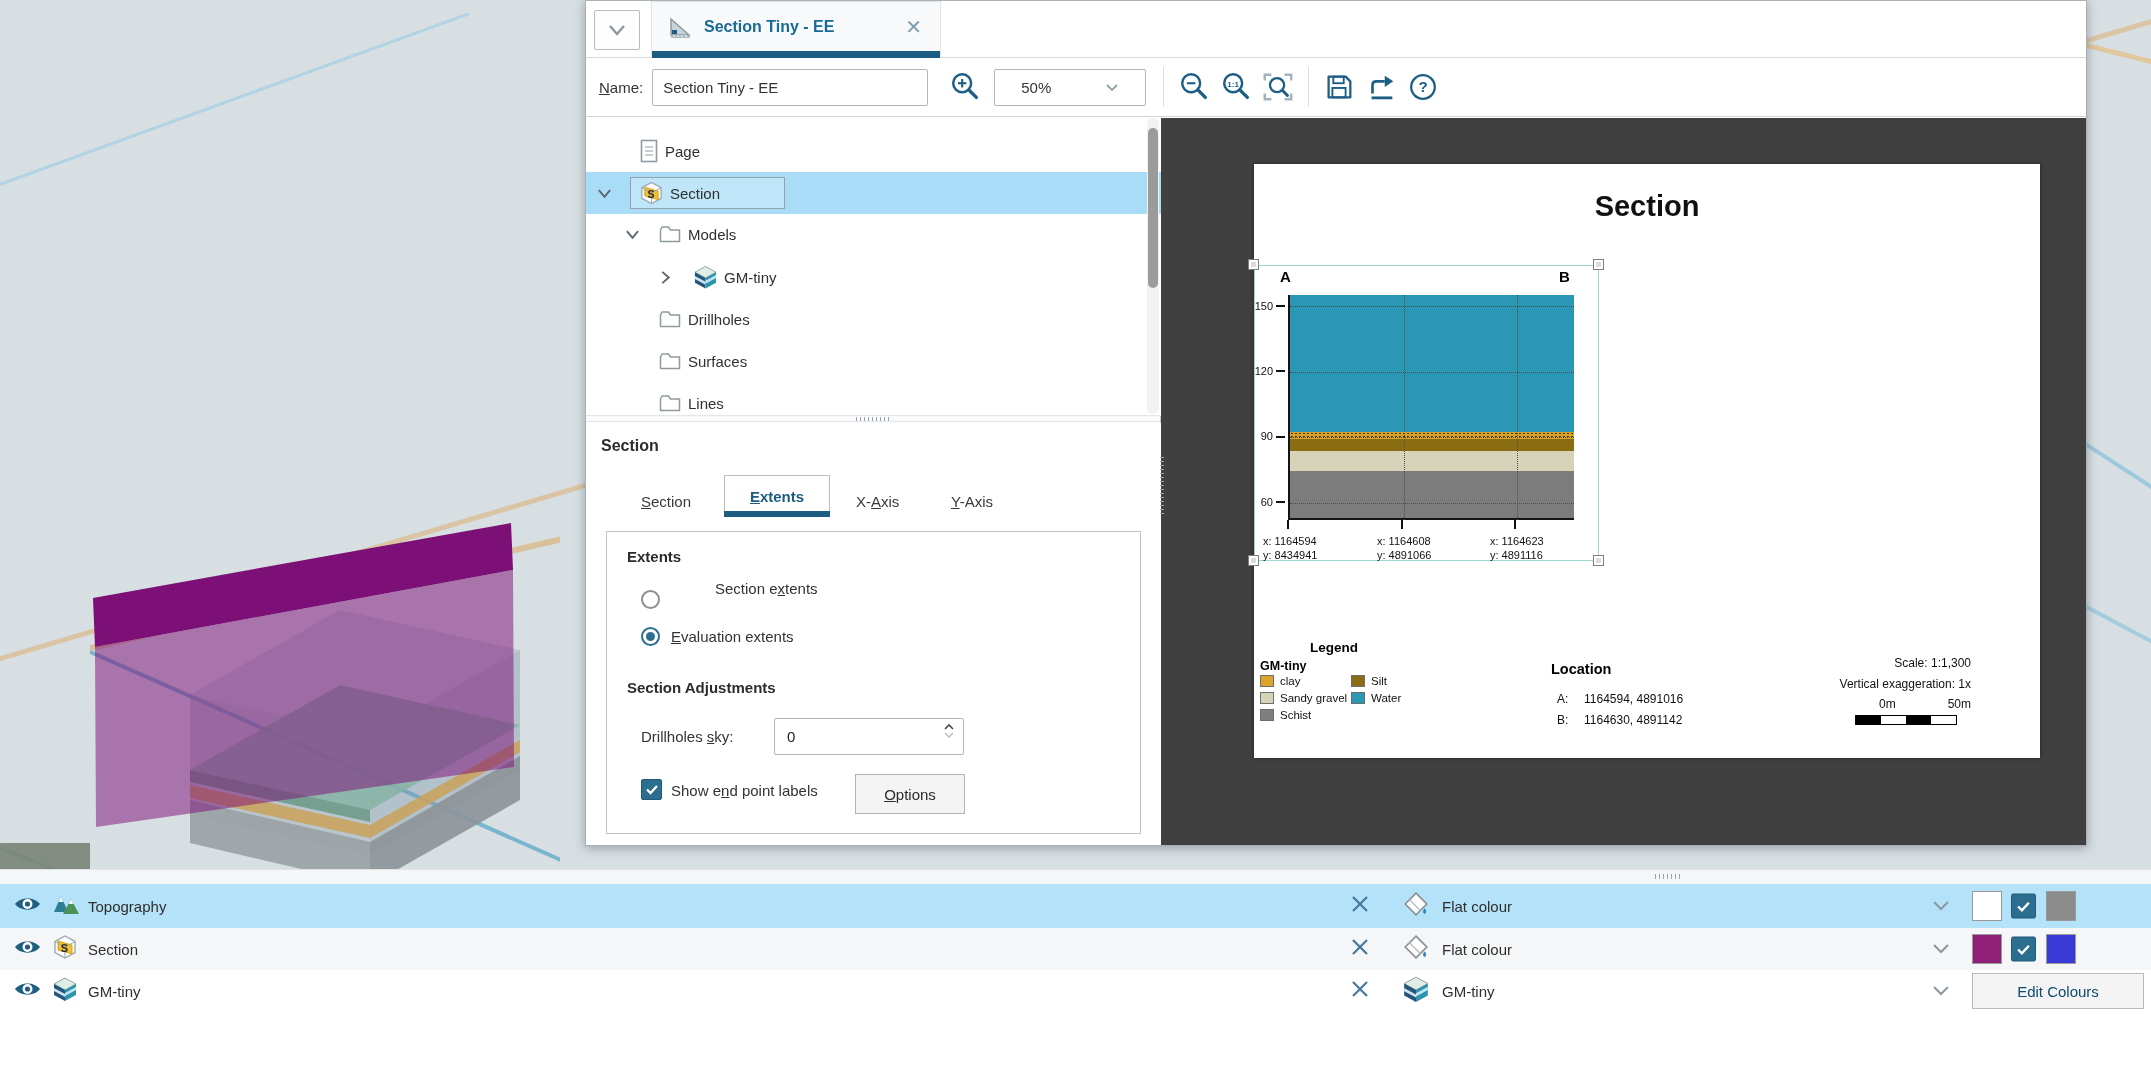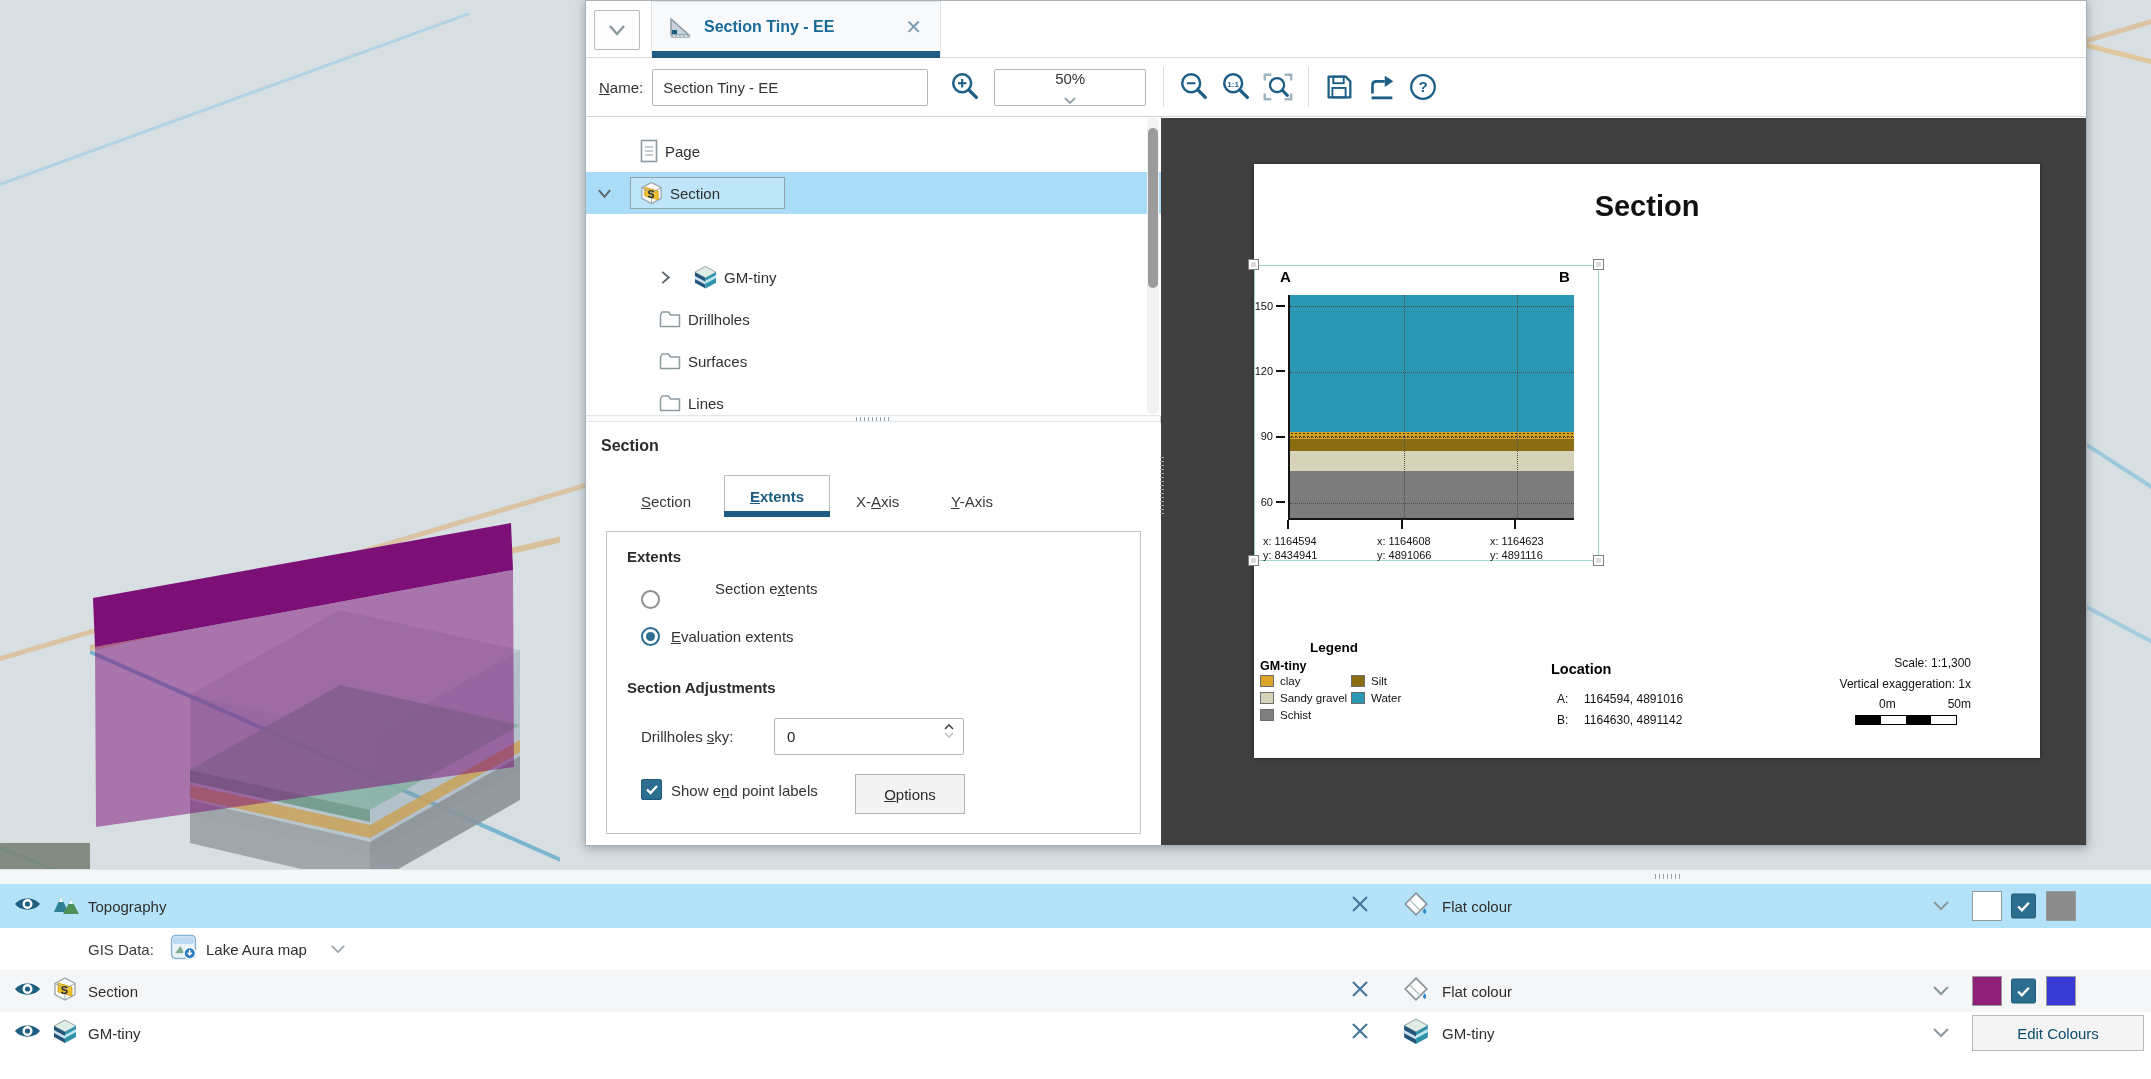--- a/index.html
+++ b/index.html
@@ -22,21 +22,21 @@
   .tab-underline { position:absolute; left:0; bottom:0; width:100%; height:7px; background:#1d5d82; }
   .tab-title { flex:1; margin-left:10px; font-size:16px; font-weight:bold; color:#196a97; white-space:nowrap; overflow:hidden; }
   .tab-close { color:#7e9cb2; font-size:20px; line-height:1; padding:2px 4px; }
 
   .toolbar { height:59px; display:flex; align-items:center; padding-left:13px; border-bottom:1px solid #d4d4d4; background:#fff; }
   .tb-label { font-size:15px; color:#333; margin-right:9px; }
   .tb-input { width:276px; height:37px; border:1px solid #b5b5b5; border-radius:2px; font-size:15px; color:#333;
               padding:0 10px; font-family:"Liberation Sans",sans-serif; background:#fff; }
   .tb-icon { width:36px; height:36px; display:flex; align-items:center; justify-content:center; margin:0 3px; }
   .tb-combo { width:152px; height:37px; border:1px solid #b5b5b5; border-radius:2px; display:flex; align-items:center;
-              padding:0 10px; font-size:15px; color:#333; margin:0 8px; justify-content:space-between;flex-direction:column; }
+              padding:0 26px; font-size:15px; color:#333; margin:0 8px; justify-content:space-between; }
   .tb-sep { width:1px; height:40px; background:#dcdcdc; margin:0 9px; }
   .mn { text-decoration:underline; }
 
   .body-area { position:absolute; left:0; top:117px; right:0; bottom:0; display:flex; }
   .left-col { position:relative; width:575px; height:100%; background:#fff; border-right:1px solid #c9ced1; }
 
   
   .tree { position:absolute; left:0; top:0; width:575px; height:298px; overflow:hidden; background:#fff; }
   .trow { position:absolute; left:0; width:560px; height:42px; display:flex; align-items:center; font-size:15px; color:#303030; }
   .trow .chev { width:16px; display:flex; justify-content:center; }
@@ -277,20 +277,35 @@
                 <line x1="3" y1="7.5" x2="13" y2="13" stroke="#9aa5ab" stroke-width="1"></line>
                 <line x1="23" y1="7.5" x2="13" y2="13" stroke="#9aa5ab" stroke-width="1"></line>
                 <line x1="13" y1="13" x2="13" y2="24" stroke="#9aa5ab" stroke-width="1"></line>
                 <text x="12.5" y="18" font-size="11" font-weight="bold" fill="#2b2b2b" text-anchor="middle" font-family="Liberation Sans, sans-serif">S</text>
               </svg>
             </span>
             <span>Section</span>
           </span>
         </div>
 
+        <div class="trow" style="top:95px;">
+          <span style="width:38px;"></span>
+          <span class="chev">
+            <svg width="15" height="11" viewBox="0 0 16 11">
+                <polyline points="2,2 8,9 14,2" fill="none" stroke="#5a646a" stroke-width="2"></polyline>
+              </svg>
+          </span>
+          <span style="width:14px;"></span>
+          <span class="ticon">
+            <svg width="24" height="20" viewBox="0 0 24 20">
+              <path d="M2.5 6 L4 3 H10.5 L12.5 6 H21.5 V17.5 H2.5 Z" fill="#fff" stroke="#8f9aa0" stroke-width="1.5" stroke-linejoin="round"></path>
+            </svg>
+          </span>
+          <span>Models</span>
+        </div>
 
         <div class="trow" style="top:138px;">
           <span style="width:71px;"></span>
           <span class="chev">
             <svg width="11" height="15" viewBox="0 0 11 16">
                 <polyline points="2,2 9,8 2,14" fill="none" stroke="#5a646a" stroke-width="2"></polyline>
               </svg>
           </span>
           <span style="width:16px;"></span>
           <span class="ticon">
@@ -525,38 +540,20 @@
     </span>
     <span class="sw" style="left: 1972px; background-color: rgb(255, 255, 255);"></span>
     <span class="s-cb">
       <svg width="15" height="12" viewBox="0 0 14 11">
           <polyline points="2,5.5 5.5,9 12,2" fill="none" stroke="#fff" stroke-width="2.3"></polyline>
         </svg>
     </span>
     <span class="sw" style="left: 2046px; background-color: rgb(140, 140, 140);"></span>
   </div>
 
-  <div class="srow">
-    <span class="gis-prefix">GIS Data:</span>
-    <span class="s-icon" style="left:170px;">
-      <svg width="27" height="27" viewBox="0 0 26 26">
-        <rect x="1.5" y="2" width="23" height="22" rx="4" fill="#eaf3fa" stroke="#88b2d4" stroke-width="1.4"></rect>
-        <rect x="3" y="3.5" width="20" height="6.5" rx="2" fill="#bcd9ef"></rect>
-        <polygon points="5,19 10,12 14,19" fill="#7fae8f"></polygon>
-        <circle cx="19" cy="19" r="5.6" fill="#2d7fc1" stroke="#fff" stroke-width="1.4"></circle>
-        <path d="M19 16 v4 M17 18.5 l2 2 2-2" stroke="#fff" stroke-width="1.4" fill="none"></path>
-      </svg>
-    </span>
-    <span class="s-label" style="left:206px;">Lake Aura map</span>
-    <span class="s-chev" style="left:330px;">
-      <svg width="16" height="10" viewBox="0 0 18 11">
-          <polyline points="2,2 9,9 16,2" fill="none" stroke="#9aa4aa" stroke-width="2"></polyline>
-        </svg>
-    </span>
-  </div>
 
   <div class="srow alt">
     <span class="s-eye">
       <svg width="27" height="18" viewBox="0 0 27 18">
         <path d="M1 9 C6.5 1.5 20.5 1.5 26 9 C20.5 16.5 6.5 16.5 1 9 Z" fill="#1f5f80"></path>
         <circle cx="13.5" cy="9" r="5" fill="#fff"></circle>
           <circle cx="13.5" cy="9" r="2.6" fill="#1f5f80"></circle>
       </svg>
     </span>
     <span class="s-icon">

